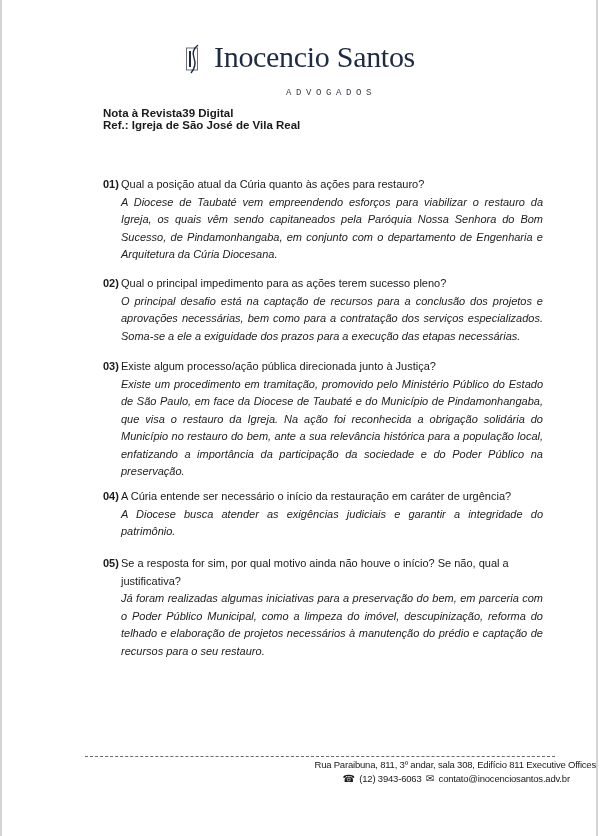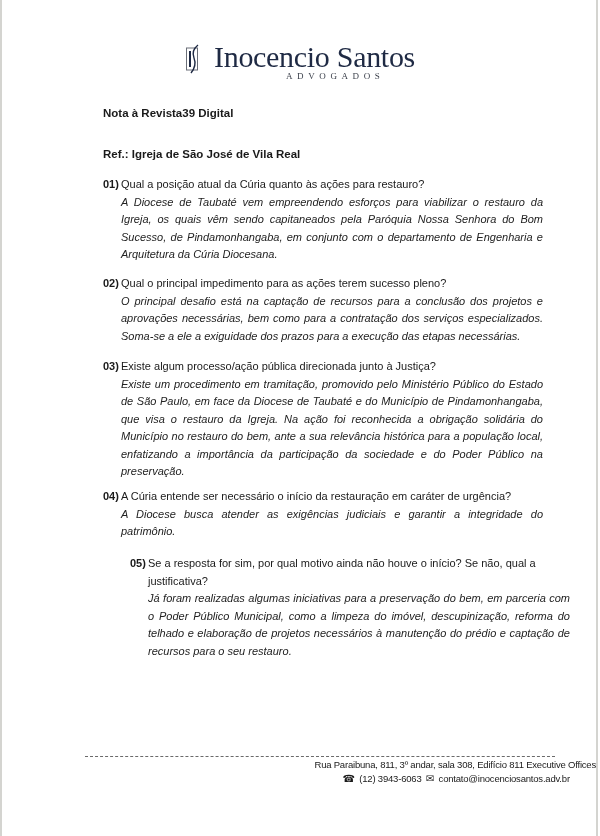--- a/index.html
+++ b/index.html
@@ -13,22 +13,22 @@
 
     
     .logo { position: absolute; left: 186px; top: 40px; height: 44px; }
     .logo-mark { position: absolute; left: 0; top: 4px; width: 14px; height: 30px; }
     .logo-name {
       position: absolute; left: 28px; top: 0; white-space: nowrap;
       font-family: "Liberation Serif", "DejaVu Serif", serif; font-size: 30px; line-height: 34px;
       color: #1f2a44; letter-spacing: -0.3px;
     }
     .logo-sub {
-      position: absolute; left: 100px; top: 31px; white-space: nowrap;
-      font-family: Liberation Serif, serif; font-size: 9px; letter-spacing: 4.6px; color: #3a3f4a;
+      position: absolute; left: 100px; top: 48px; white-space: nowrap;
+      font-family: Liberation Mono, monospace; font-size: 9px; letter-spacing: 4.6px; color: #3a3f4a;
     }
 
     .heading { position: absolute; left: 103px; font-weight: bold; font-size: 11.5px; line-height: 14px; color: #1a1a1a; white-space: nowrap; }
 
     .qa { position: absolute; left: 103px; width: 440px; font-size: 11px; line-height: 17.5px; }
     .qa .num { position: absolute; left: 0; top: 0; font-weight: bold; }
     .qa .q { margin-left: 18px; color: #1a1a1a; }
     .qa .a { margin-left: 18px; font-style: italic; color: #222; text-align: justify; }
 
     .sig { position: absolute; left: 103px; top: 680px; font-style: italic; font-size: 10.5px; line-height: 16px; color: #2a2a2a; white-space: nowrap; }
@@ -48,21 +48,21 @@
     <svg class="logo-mark" viewBox="0 0 14 30">
       <rect x="0.5" y="4" width="11" height="22" fill="none" stroke="#6b6f78" stroke-width="1"></rect>
       <line x1="4" y1="7" x2="4" y2="23" stroke="#1f2a44" stroke-width="2"></line>
       <path d="M12 1 C7 5, 6 9, 8 14 C10 19, 9 24, 5 29" fill="none" stroke="#1f2a44" stroke-width="1.4"></path>
     </svg>
     <div class="logo-name">Inocencio Santos</div>
     <div class="logo-sub">ADVOGADOS</div>
   </div>
 
   <div class="heading" style="top:106px;">Nota à Revista39 Digital</div>
-  <div class="heading" style="top:147px;">Ref.: Igreja de São José de Vila Real</div>
+  <div class="heading" style="top:118px;">Ref.: Igreja de São José de Vila Real</div>
 
   <div class="qa" style="top:176px;">
     <span class="num">01)</span>
     <div class="q">Qual a posição atual da Cúria quanto às ações para restauro?</div>
     <div class="a">A Diocese de Taubaté vem empreendendo esforços para viabilizar o restauro da Igreja, os quais vêm sendo capitaneados pela Paróquia Nossa Senhora do Bom Sucesso, de Pindamonhangaba, em conjunto com o departamento de Engenharia e Arquitetura da Cúria Diocesana.</div>
   </div>
 
   <div class="qa" style="top:275px;">
     <span class="num">02)</span>
     <div class="q">Qual o principal impedimento para as ações terem sucesso pleno?</div>
@@ -74,21 +74,21 @@
     <div class="q">Existe algum processo/ação pública direcionada junto à Justiça?</div>
     <div class="a">Existe um procedimento em tramitação, promovido pelo Ministério Público do Estado de São Paulo, em face da Diocese de Taubaté e do Município de Pindamonhangaba, que visa o restauro da Igreja. Na ação foi reconhecida a obrigação solidária do Município no restauro do bem, ante a sua relevância histórica para a população local, enfatizando a importância da participação da sociedade e do Poder Público na preservação.</div>
   </div>
 
   <div class="qa" style="top:488px;">
     <span class="num">04)</span>
     <div class="q">A Cúria entende ser necessário o início da restauração em caráter de urgência?</div>
     <div class="a">A Diocese busca atender as exigências judiciais e garantir a integridade do patrimônio.</div>
   </div>
 
-  <div class="qa" style="top:555px;margin-left:27px;">
+  <div class="qa" style="top:555px;">
     <span class="num">05)</span>
     <div class="q">Se a resposta for sim, por qual motivo ainda não houve o início? Se não, qual a justificativa?</div>
     <div class="a">Já foram realizadas algumas iniciativas para a preservação do bem, em parceria com o Poder Público Municipal, como a limpeza do imóvel, descupinização, reforma do telhado e elaboração de projetos necessários à manutenção do prédio e captação de recursos para o seu restauro.</div>
   </div>
 
 
   <div class="footer-rule"></div>
   <div class="footer">
     <div>Rua Paraibuna, 811, 3º andar, sala 308, Edifício 811 Executive Offices</div>
     <div>

